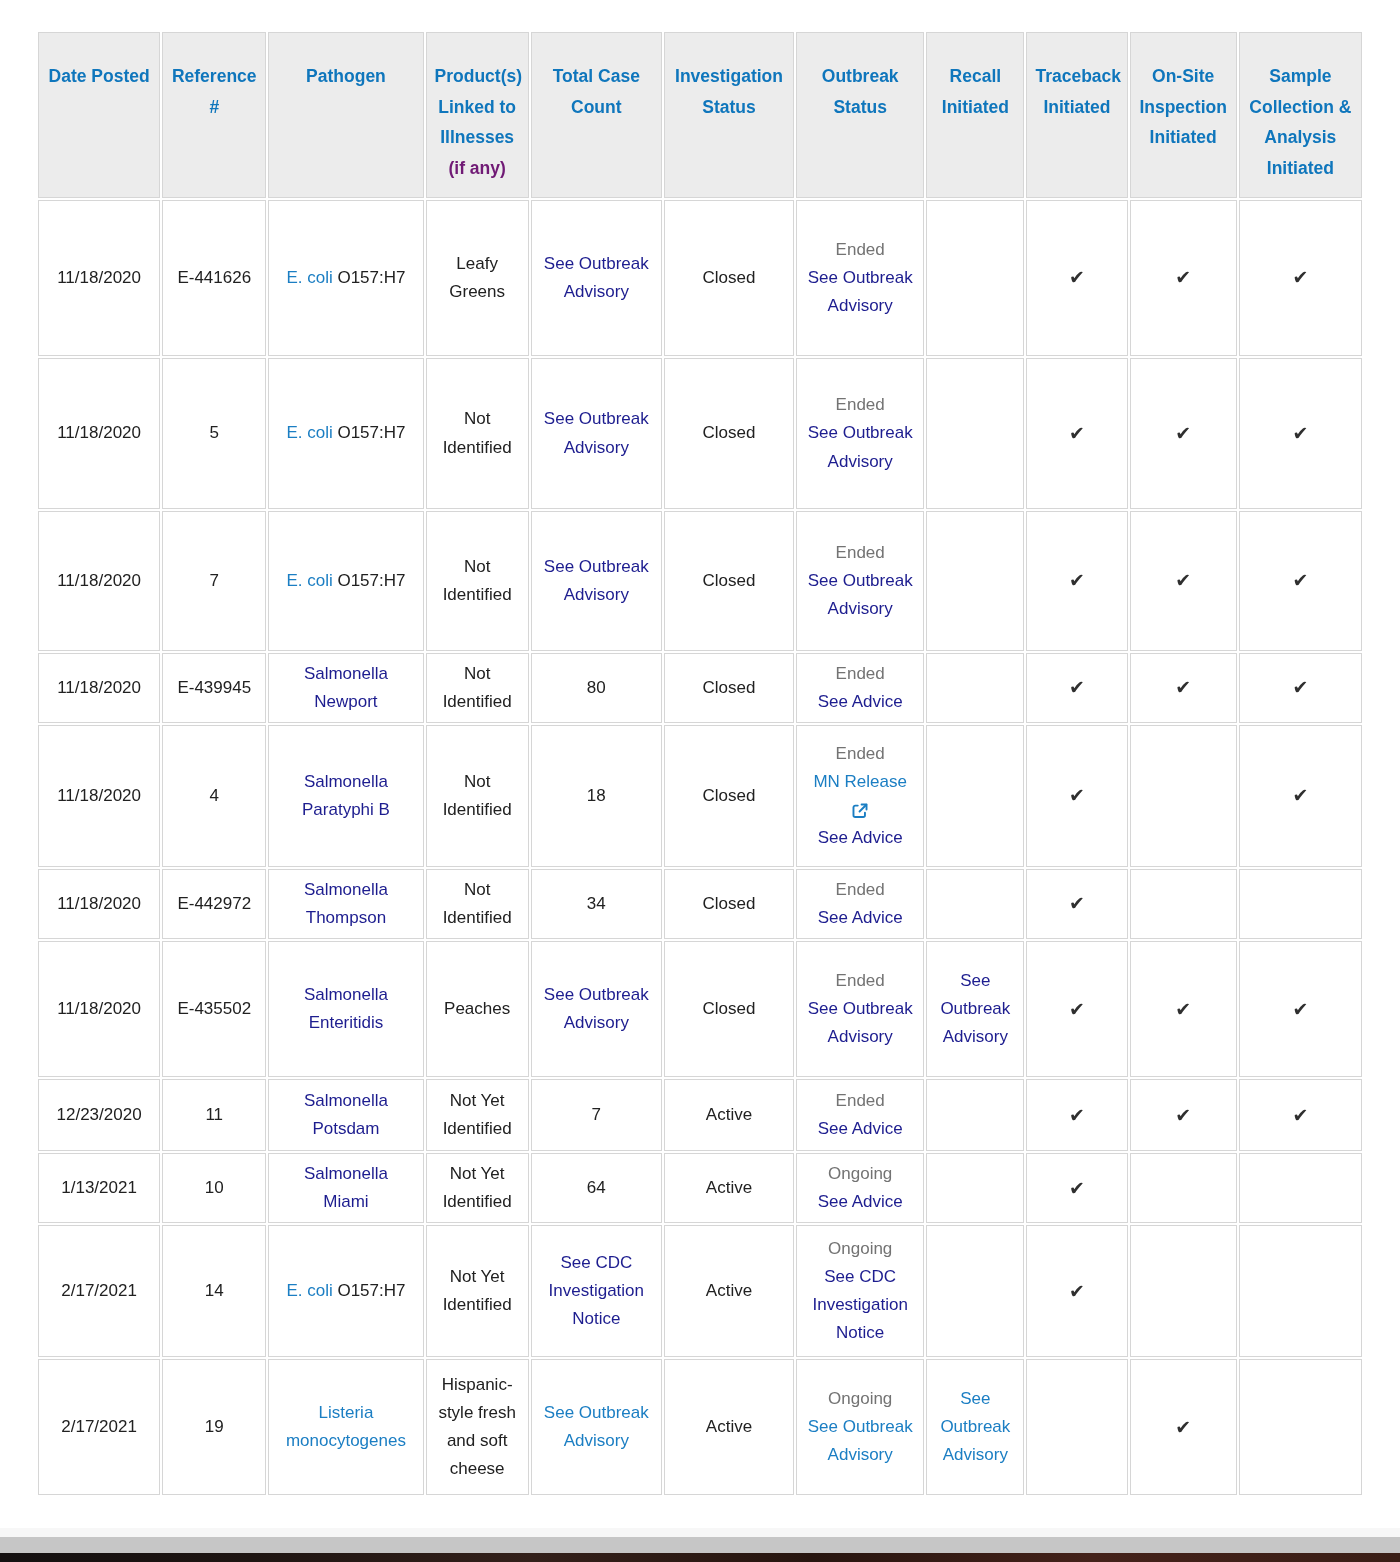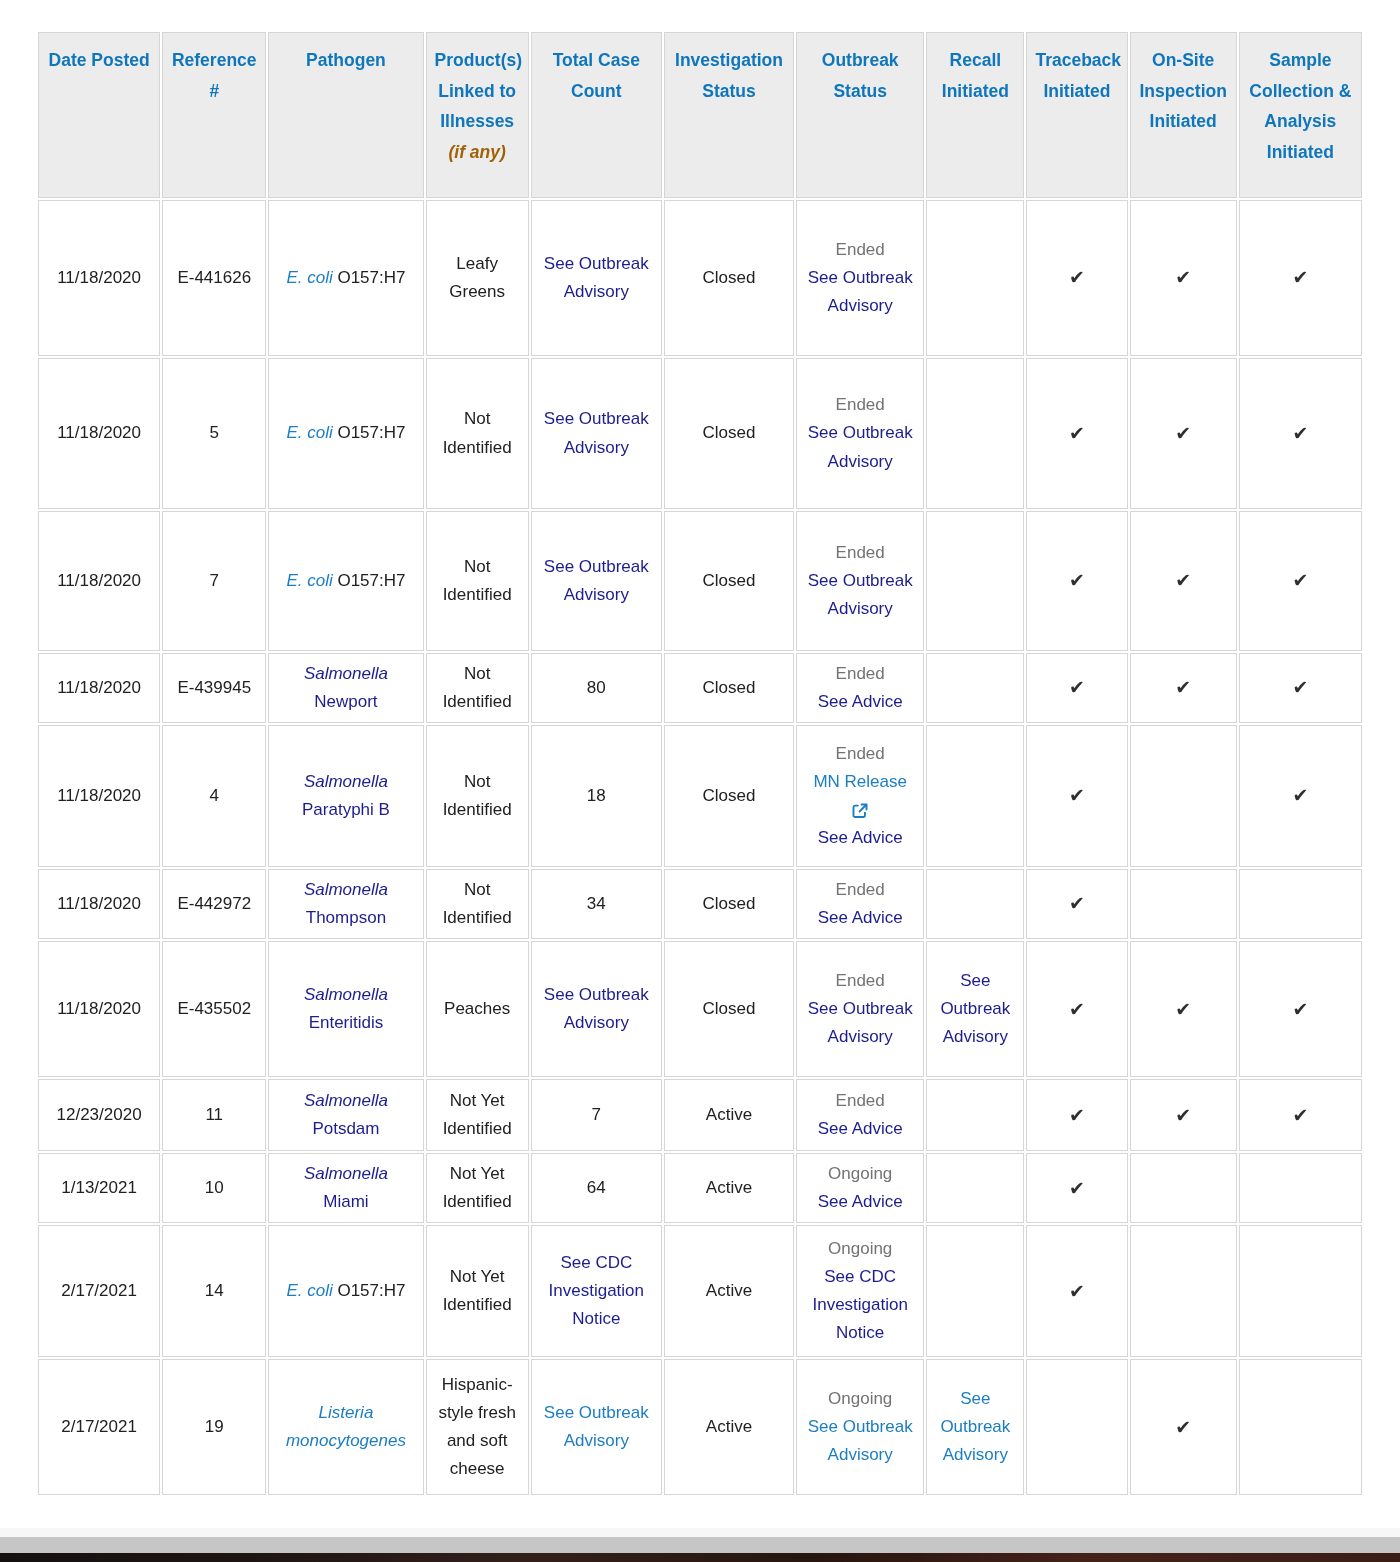--- a/index.html
+++ b/index.html
@@ -10,39 +10,39 @@
   }
   .table-wrap{position:absolute;left:36px;top:30px;width:1328px;}
   table{border-collapse:separate;border-spacing:2px;width:100%;table-layout:fixed;}
   th,td{
     border:1px solid #d6d6d6;text-align:center;vertical-align:middle;
     padding:6px 8px;font-size:17px;line-height:1.65;background:#ffffff;
     overflow:hidden;
   }
   th{
     background:#ececec;color:#0f76bc;font-weight:bold;vertical-align:top;
-    padding-top:12px;font-size:17.5px;line-height:1.75;
+    padding-top:28px;font-size:17.5px;line-height:1.75;
   }
-  th .hdr-note{color:#a16207;font-style:italic;}
+  th .hdr-note{color:#701a75;}
   thead tr{height:166px;}
   tbody tr:nth-child(1){height:156px;}
   tbody tr:nth-child(2){height:151px;}
   tbody tr:nth-child(3){height:140px;}
   tbody tr:nth-child(4){height:70px;}
   tbody tr:nth-child(5){height:142px;}
   tbody tr:nth-child(6){height:68px;}
   tbody tr:nth-child(7){height:136px;}
   tbody tr:nth-child(8){height:72px;}
   tbody tr:nth-child(9){height:56px;}
   tbody tr:nth-child(10){height:132px;}
   tbody tr:nth-child(11){height:136px;}
   .lnk{text-decoration:none;cursor:pointer;}
   .lnk.navy{color:#1d1d8f;}
   .lnk.blue{color:#1b7ec3;}
-  .it{font-style:italic;}
+  .it{}
   .status-word{color:#737373;}
   .blockline{display:block;}
   .check{font-size:19px;color:#2f2f2f;}
   .ext-icon{vertical-align:middle;}
   .footer-strip-light{position:absolute;left:0;top:1528px;width:1400px;height:9px;background:#f7f7f7;}
   .footer-strip-gray{position:absolute;left:0;top:1537px;width:1400px;height:16px;background:#c6c6c6;}
   .footer-strip-dark{position:absolute;left:0;top:1553px;width:1400px;height:9px;
     background:linear-gradient(90deg,#141010 0%,#1e1512 18%,#33201a 38%,#27150f 58%,#44221a 78%,#3a1e16 100%);}
 </style>
 </head>

